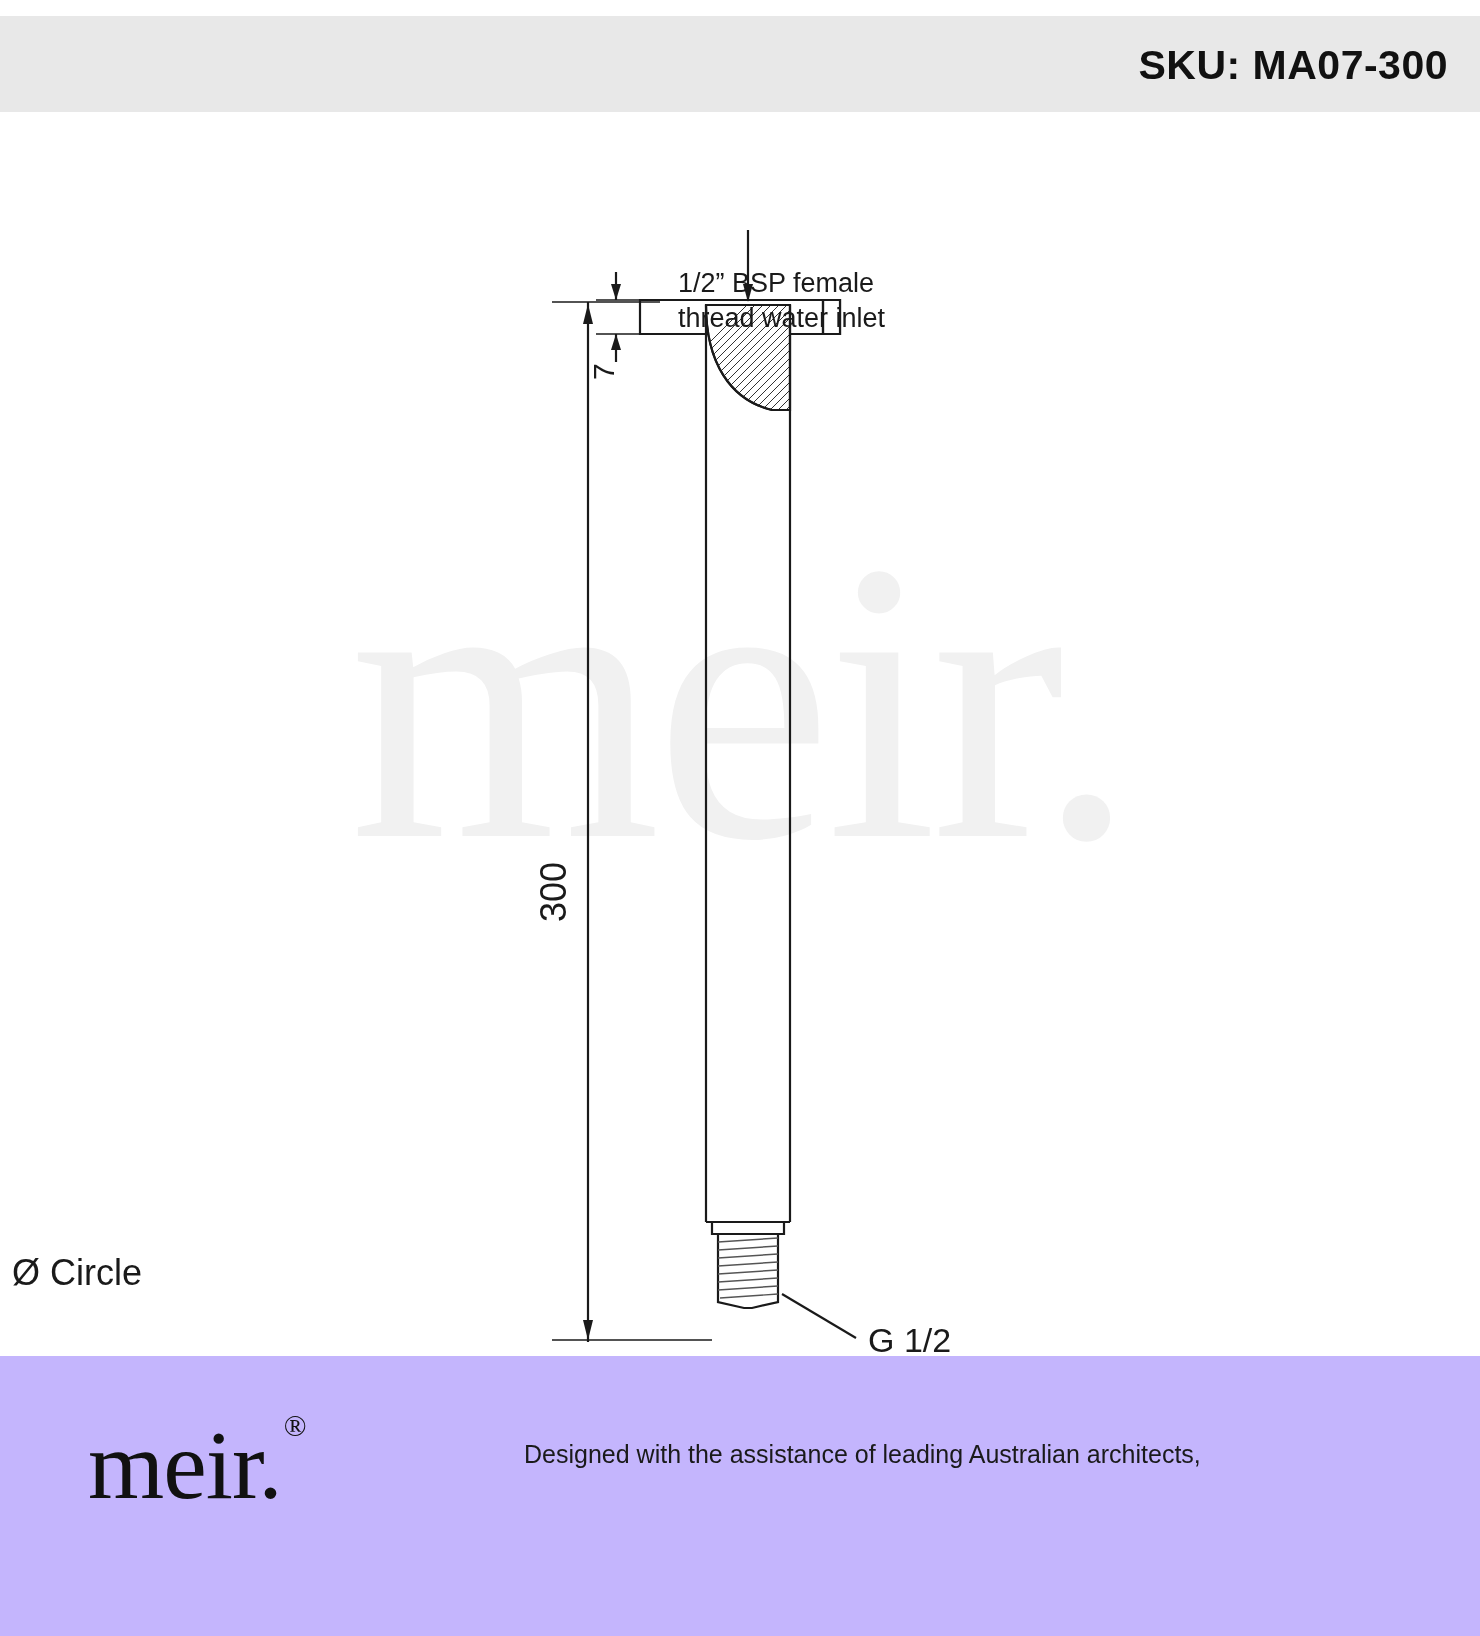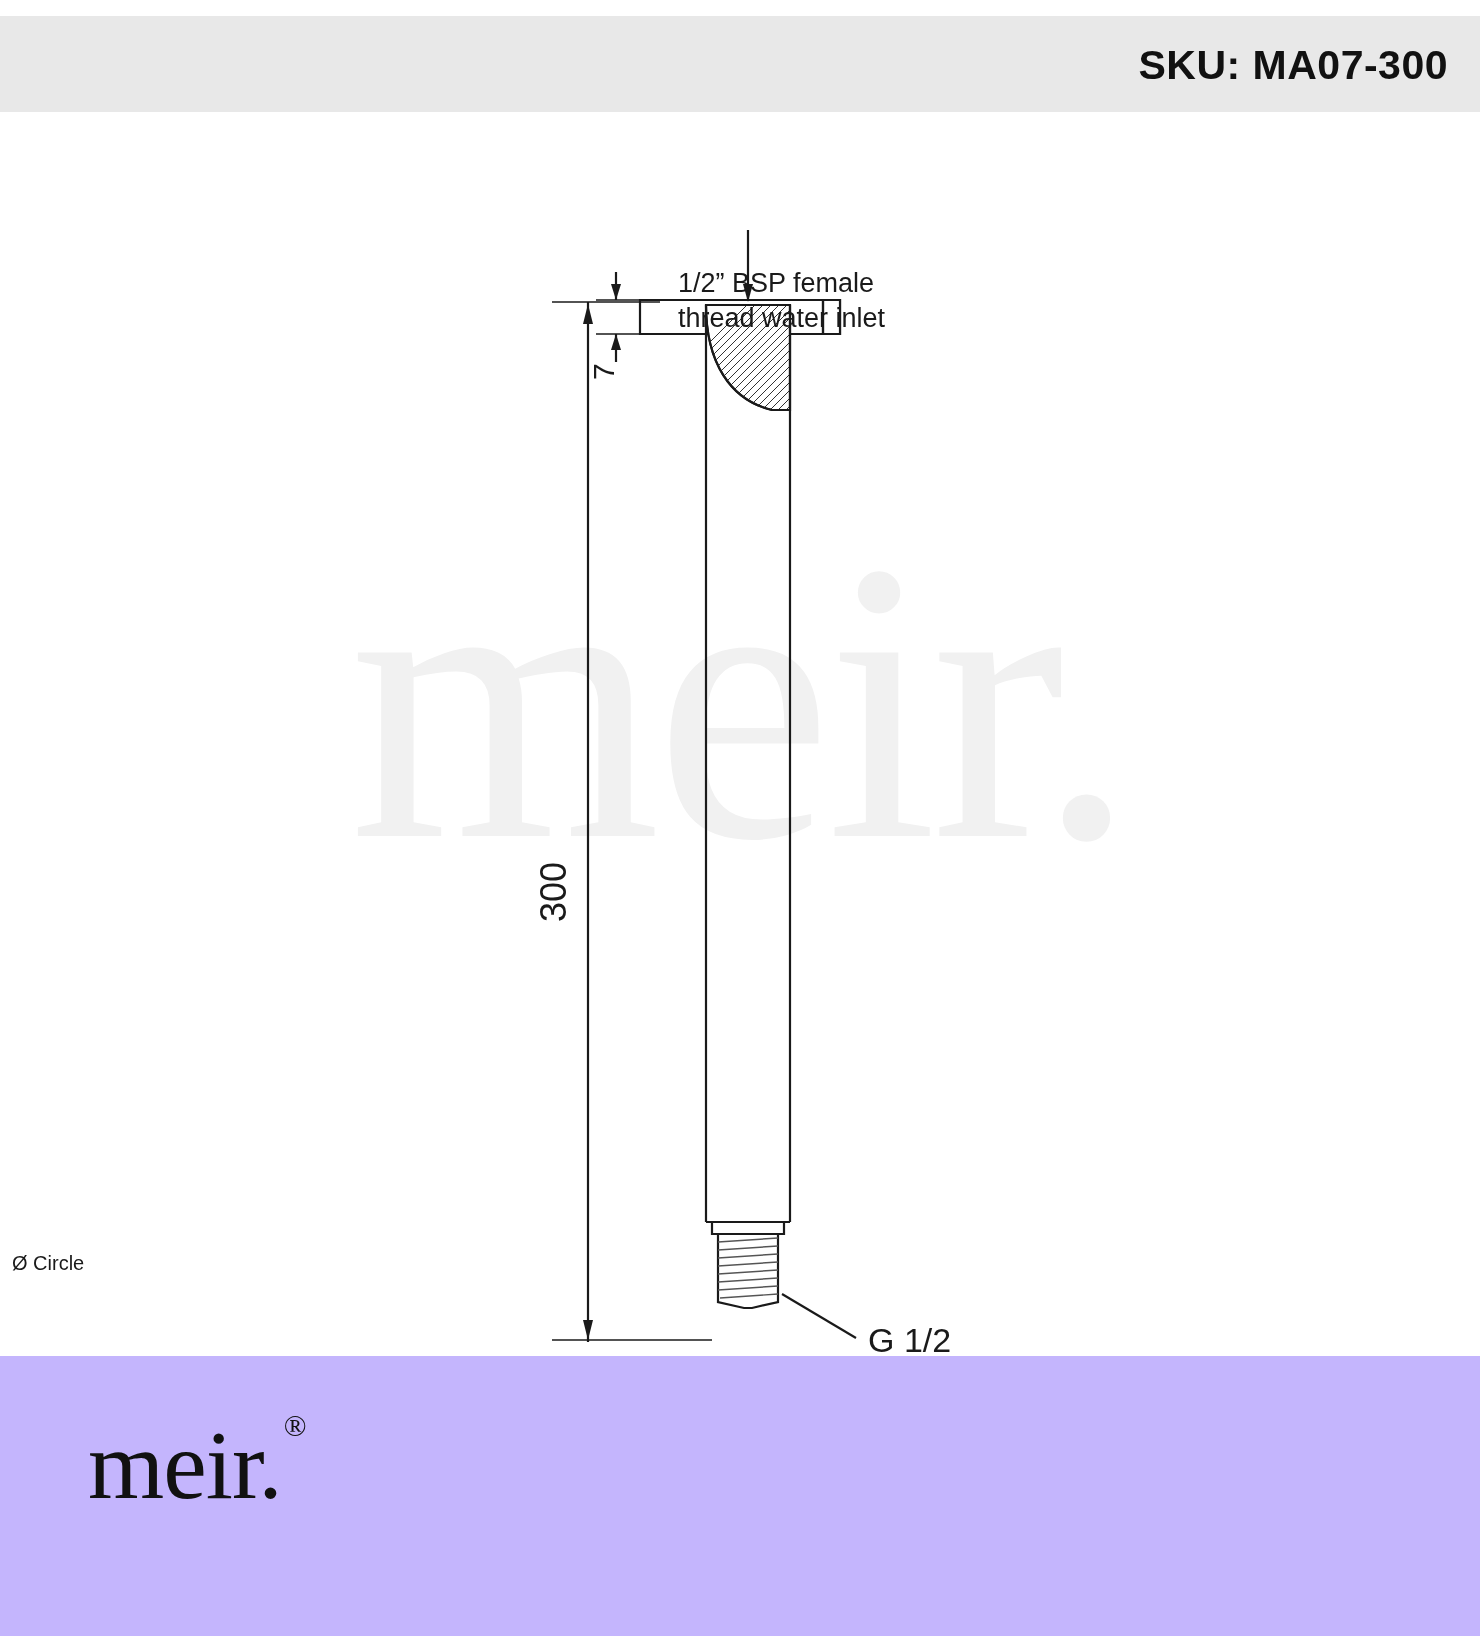--- a/index.html
+++ b/index.html
@@ -66,21 +66,21 @@
     position: absolute;
     left: 0; top: 0;
     width: 1480px;
     height: 1244px;
   }
 
   .circle-legend {
     position: absolute;
     left: 12px;
     top: 1140px;
-    font-size: 20px;
+    font-size: 36px;
     color: #1a1a1a;
     white-space: nowrap;
   }
 
   
   .footer {
     position: absolute;
     left: 0;
     top: 1356px;
     width: 1480px;
@@ -239,14 +239,15 @@
   </svg>
 
   <div class="circle-legend">Ø Circle</div>
 </div>
 
 <div class="footer">
   <div class="brand">
     <span>meir.</span><span class="reg">®</span>
   </div>
   <div class="footer-text">
+    <div>Designed with the assistance of leading Australian architects,</div>
   </div>
 </div>
 
 </body></html>

